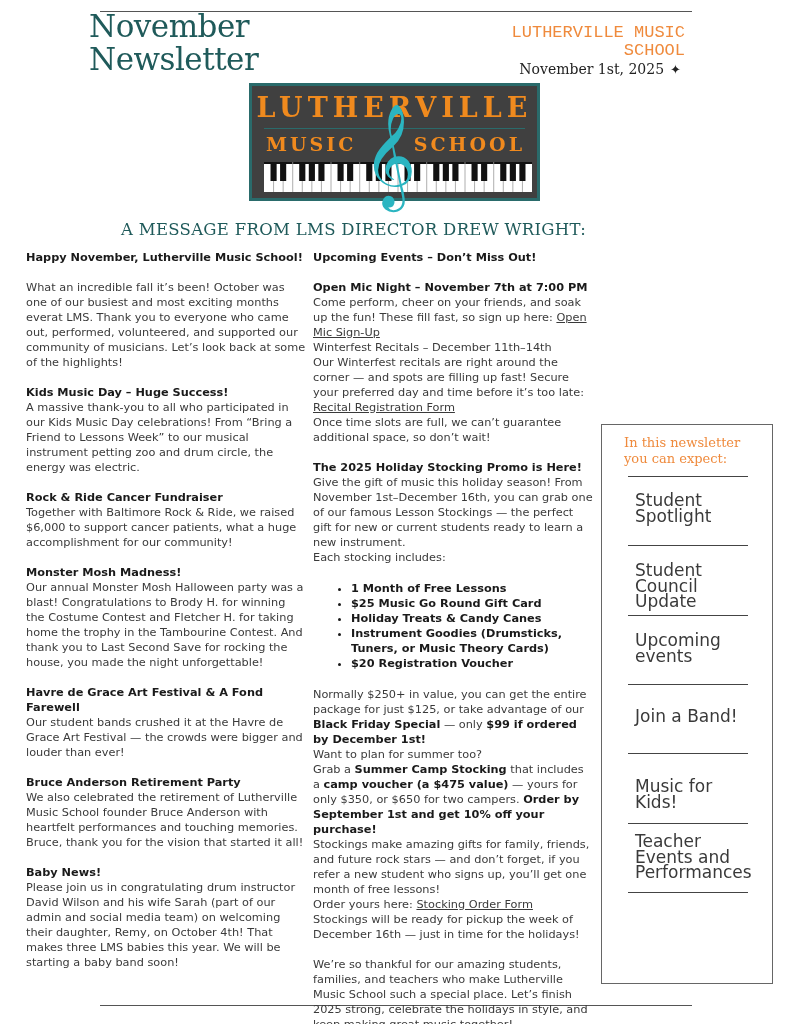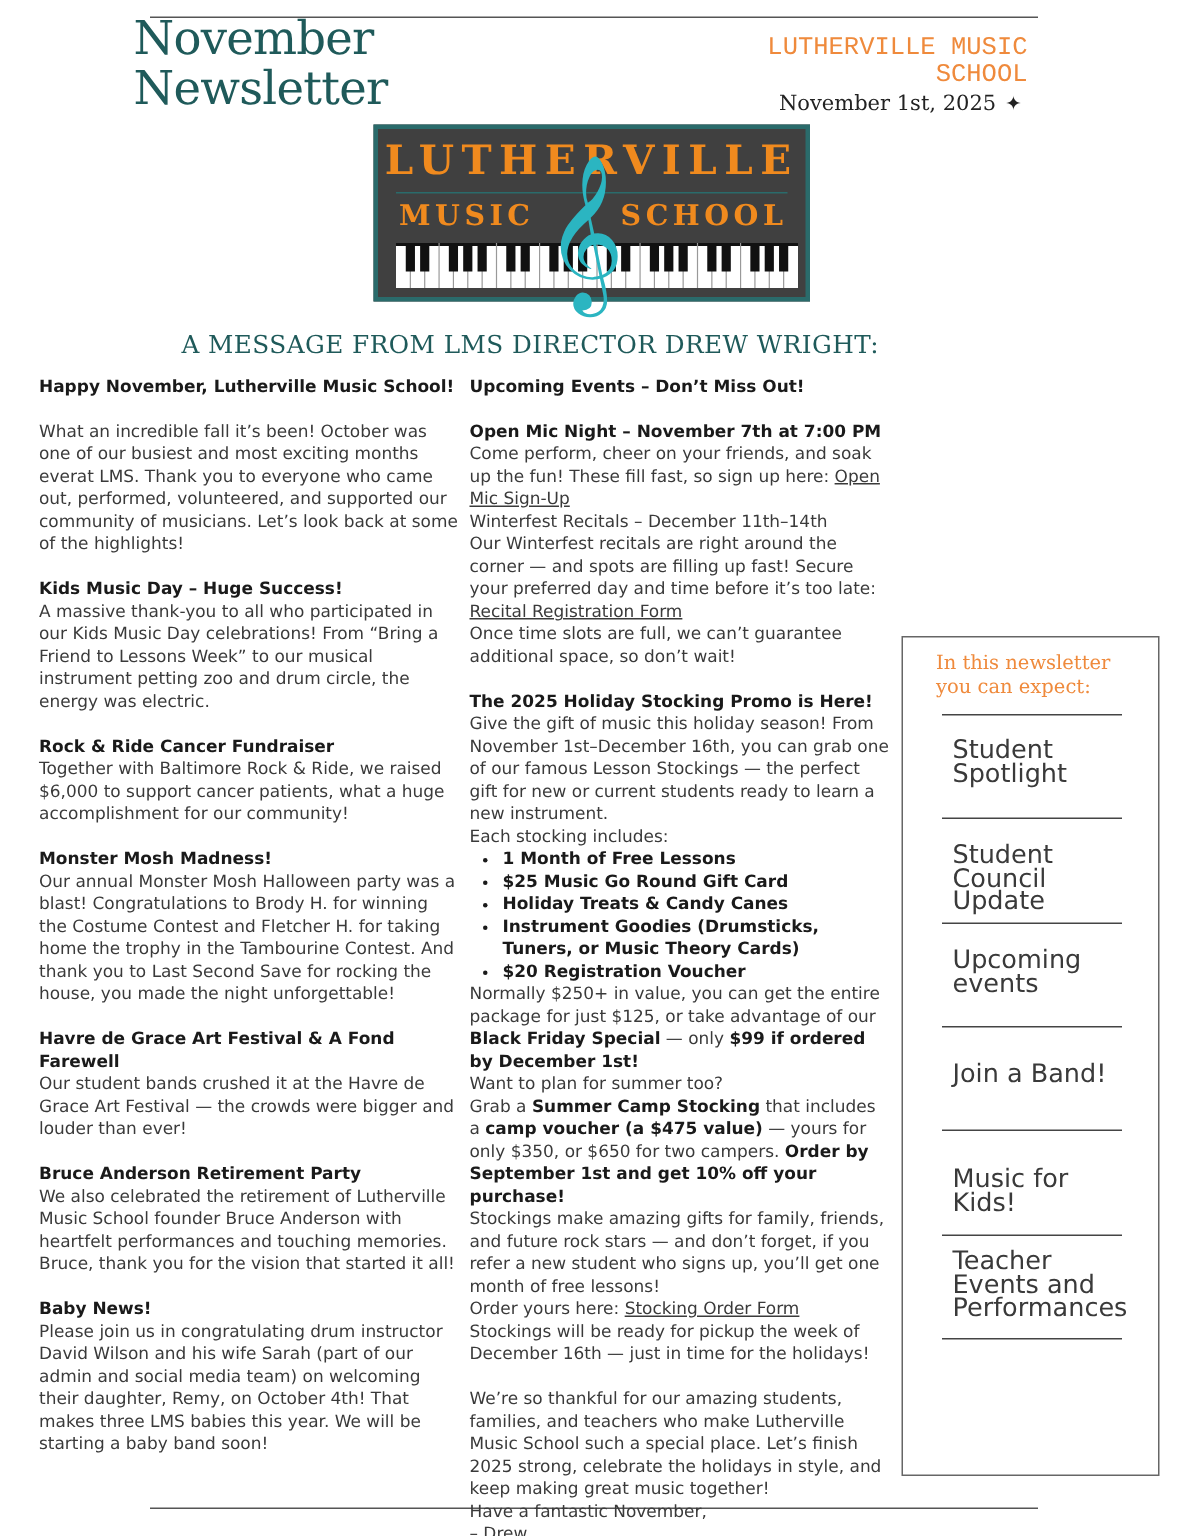--- a/index.html
+++ b/index.html
@@ -16,21 +16,21 @@
   .logo .l3{position:absolute;right:12px;top:47px;font-family:"DejaVu Serif",serif;font-weight:bold;color:#f08a1e;font-size:19px;letter-spacing:3px;}
   .keys{position:absolute;left:12px;right:8px;top:76px;height:30px;}
   .clef{position:absolute;left:363px;top:110px;font-size:90px;line-height:90px;color:#2bb5c1;font-family:"DejaVu Sans",sans-serif;}
   .heading{position:absolute;left:0;width:677px;top:220px;text-align:center;font-family:"DejaVu Serif",serif;color:#1f5a5a;font-size:16.5px;letter-spacing:0.3px;padding-left:30px;box-sizing:border-box;}
   .col{position:absolute;font-size:11.3px;line-height:15px;color:#3a3a3a;}
   .col1{left:26px;top:250px;width:280px;}
   .col2{left:313px;top:250px;width:280px;}
   .col b, .col .h{font-weight:bold;color:#1a1a1a;}
   .gap{height:15px;}
   .col a{color:#3a3a3a;text-decoration:underline;}
-  .col ul{margin:0;padding-left:22px;}
+  .col ul{margin:16px;padding-left:22px;}
   .col ul li{font-weight:bold;color:#1a1a1a;}
   .sidebar{position:absolute;left:601px;top:424px;width:172px;height:560px;border:1.5px solid #666;box-sizing:border-box;}
   .sb-title{position:absolute;left:22px;top:10px;font-family:"DejaVu Serif",serif;color:#ef8a3c;font-size:13px;line-height:16px;}
   .sb-line{position:absolute;left:26px;width:120px;height:1px;background:#444;}
   .sb-item{position:absolute;left:33px;width:110px;font-size:17px;line-height:15.5px;color:#3a3a3a;}
 </style>
 </head>
 <body>
 
 <div class="rule" style="left:100px;top:11px;width:592px;"></div>

